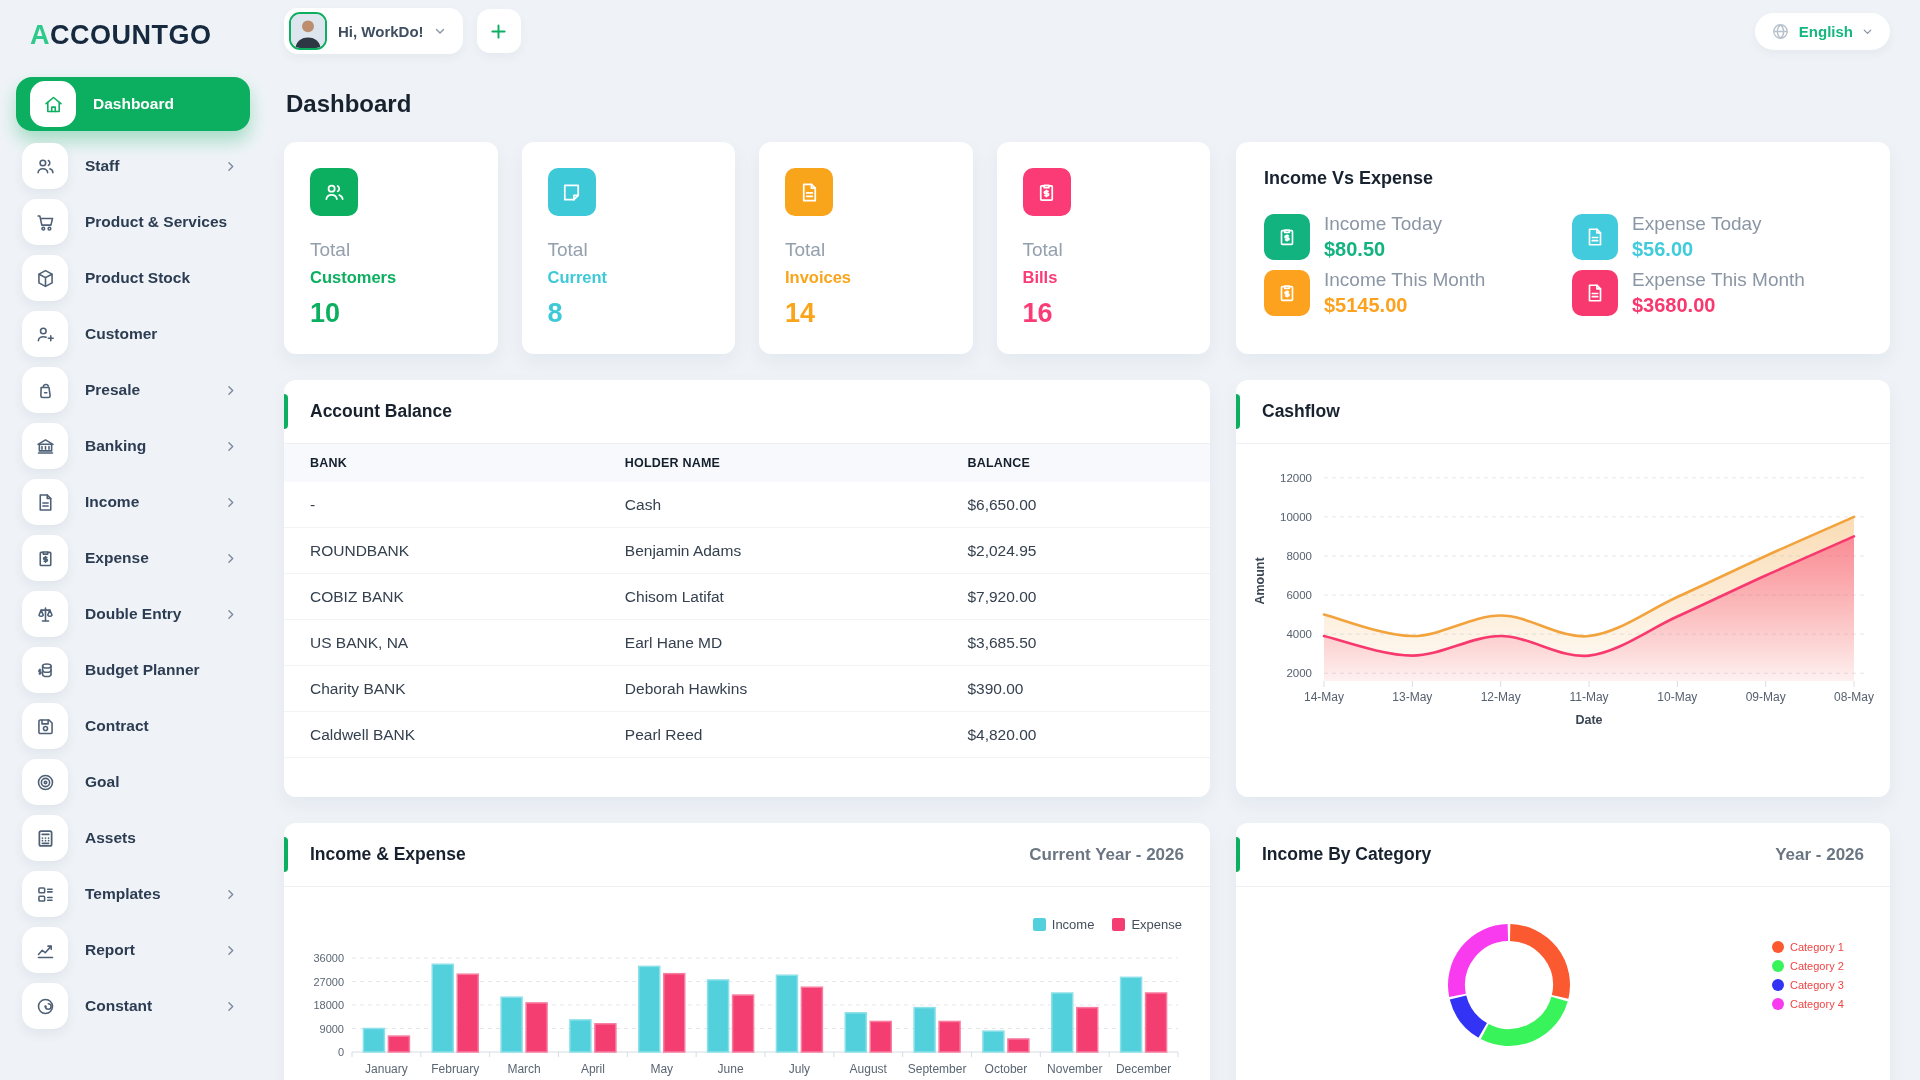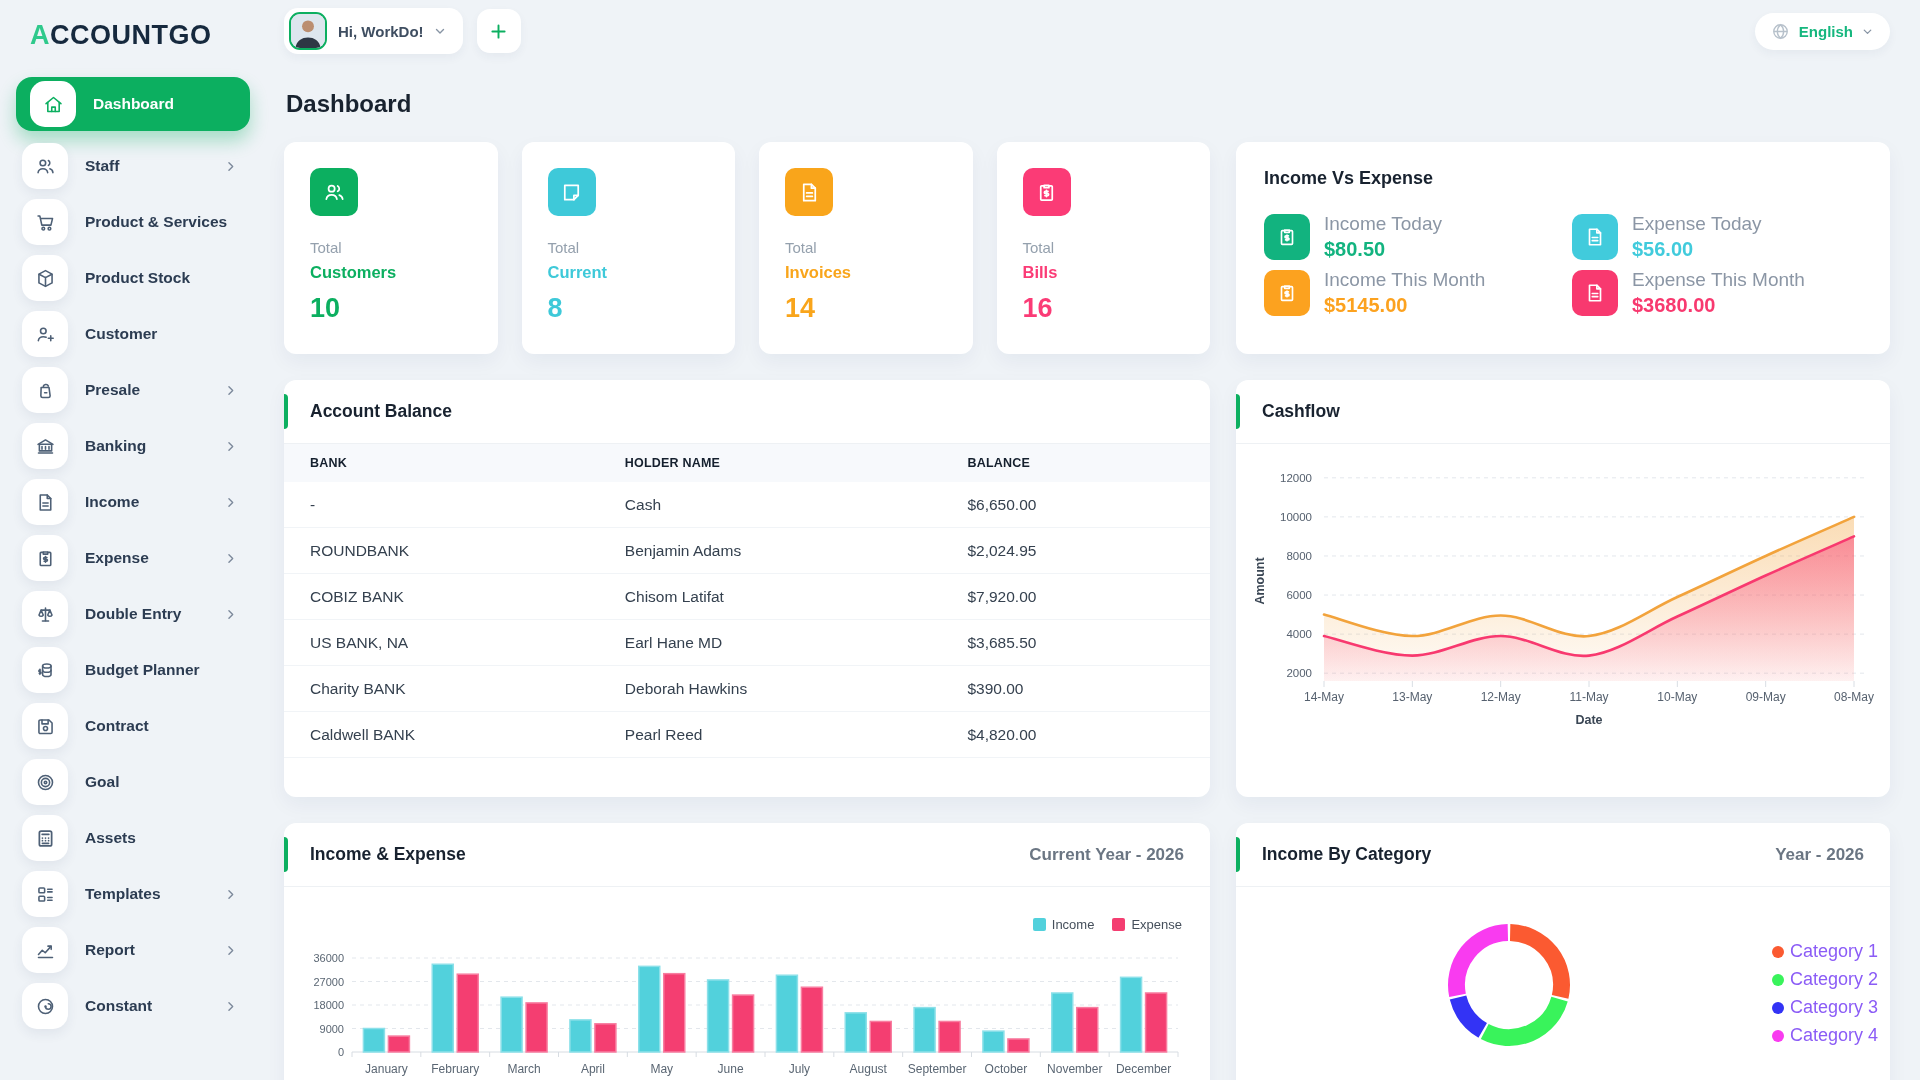--- a/index.html
+++ b/index.html
@@ -37,21 +37,21 @@
   .page-title { margin:36px 0 0 2px; font-size:24px; font-weight:700; color:#18222f; }
 
   .grid { margin-top:24px; display:grid; grid-template-columns:926px 654px; grid-template-rows:212px 417px 430px; gap:26px; }
   .card { background:#fff; border-radius:12px; box-shadow:0 8px 20px rgba(27,46,94,.05); overflow:hidden; }
 
   
   .stats { display:grid; grid-template-columns:repeat(4,1fr); gap:24px; }
   .stat-card { padding:26px 26px 0; }
   .stat-icon { width:48px; height:48px; border-radius:10px; display:flex; align-items:center; justify-content:center; color:#fff; }
   .stat-icon svg { width:23px; height:23px; }
-  .stat-top { margin-top:23px; font-size:15px; color:#94a0ad; }
+  .stat-top { margin-top:23px; font-size:19px; color:#94a0ad; }
   .stat-label { margin-top:7px; font-size:16.5px; font-weight:700; }
   .stat-value { margin-top:11px; font-size:27px; font-weight:700; }
 
   
   .ive { padding:26px 28px 0; }
   .ive-title { font-size:18px; font-weight:700; color:#18222f; }
   .ive-grid { margin-top:24px; display:grid; grid-template-columns:1fr 1fr; column-gap:18px; row-gap:8px; }
   .ive-item { display:flex; align-items:center; }
   .ive-icon { width:46px; height:46px; border-radius:10px; color:#fff; display:flex; align-items:center; justify-content:center; flex:0 0 46px; }
   .ive-icon svg { width:22px; height:22px; }
@@ -74,21 +74,21 @@
   .cash-body { padding:12px 12px 0; }
   .bar-body { padding:0 18px; }
   .legend { display:flex; justify-content:flex-end; gap:18px; margin:30px 10px 0 0; }
   .legend-item { display:flex; align-items:center; gap:6px; font-size:13px; color:#454f5b; cursor:pointer; }
   .legend-swatch { width:13px; height:13px; border-radius:2px; }
   .bar-body svg { margin-top:22px; display:block; }
 
   .donut-body { position:relative; height:300px; }
   .donut-svg { position:absolute; left:211px; top:36px; }
   .donut-legend { position:absolute; left:536px; top:54px; display:flex; flex-direction:column; gap:7px; }
-  .donut-legend .legend-item { font-size:18px; color:#8b5cf6; }
+  .donut-legend .legend-item { font-size:11px; color:#ef4444; }
   .donut-legend .dot { width:12px; height:12px; border-radius:50%; }
 </style>
 </head>
 <body>
 
 <aside class="sidebar">
   <div class="logo"><span class="accent">A</span><span>CCOUNTGO</span></div>
   <nav class="nav" id="nav">
       <div class="nav-item active">
         <span class="nav-icon">

